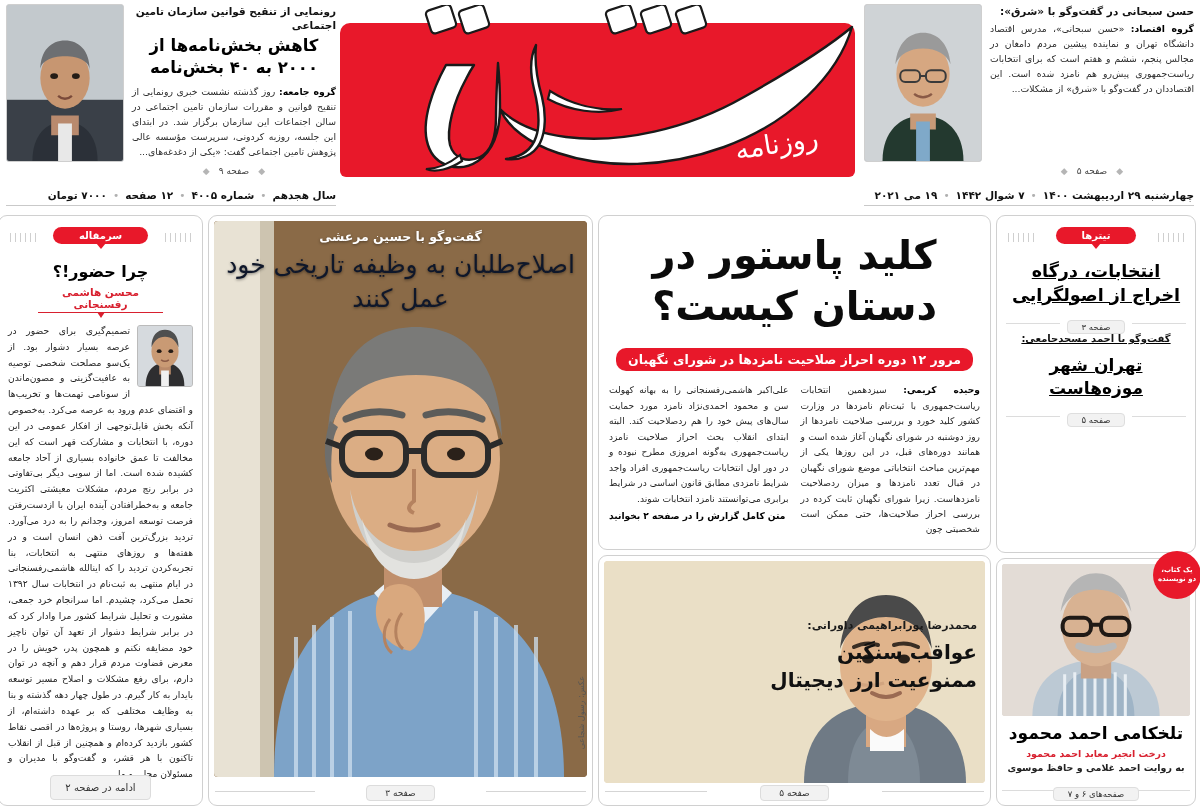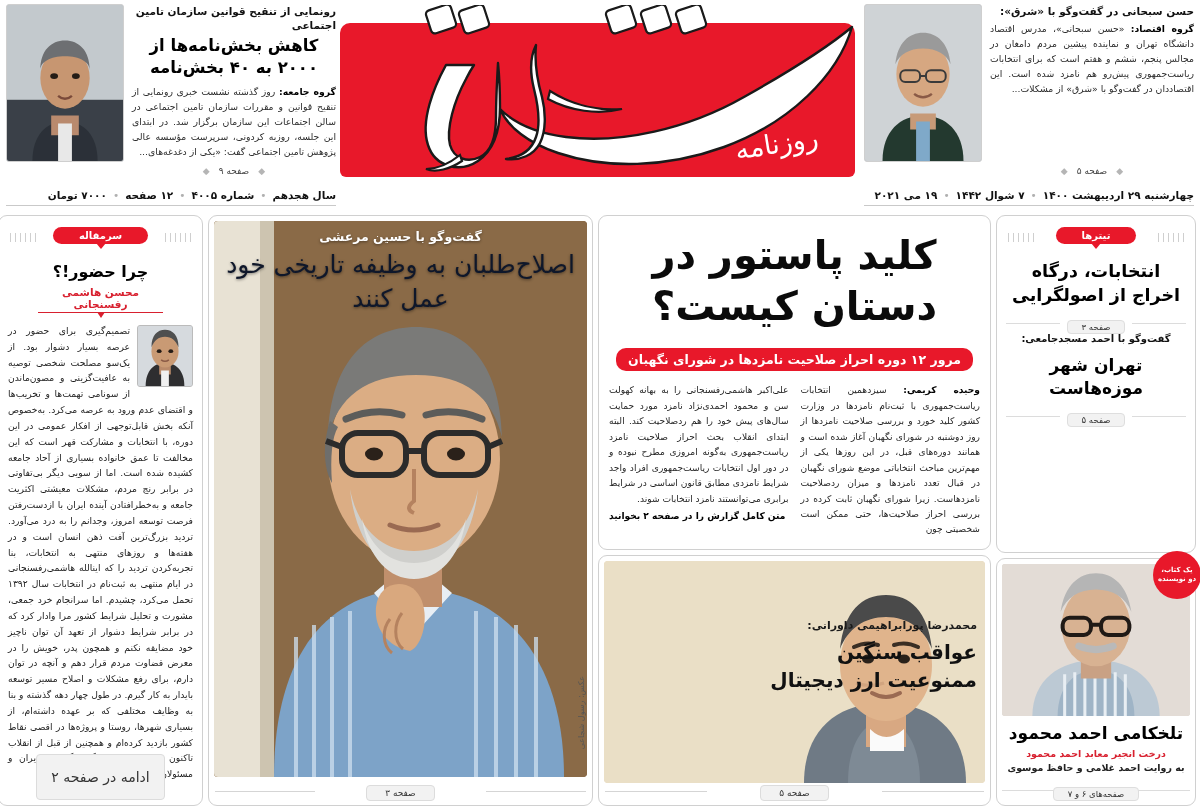--- a/index.html
+++ b/index.html
@@ -147,23 +147,23 @@
     filter: drop-shadow(0 1px 0 #bbb);
   }
   .ed-portrait svg { width: 100%; height: 100%; display: block; }
   .ed-body {
     font-size: 9.2px; line-height: 1.72; text-align: justify; color: #1c1c1c;
   }
   .contbox {
     position: absolute; bottom: 5px; left: 0; right: 0; text-align: center;
   }
   .contbox span {
-    display: inline-block; font-size: 14px; color: #333;
+    display: inline-block; font-size: 10px; color: #333;
     background: #f2f2f2; border: 1px solid #dcdcdc; border-radius: 4px;
-    padding: 14px 14px;
+    padding: 6px 14px;
   }
 
   
   .col-center .panel { height: 591px; padding: 5px; overflow: hidden; }
   .cphoto {
     position: relative; width: 100%; height: 556px;
     border-radius: 4px; overflow: hidden; background: #8a6a47;
   }
   .cphoto svg { width: 100%; height: 100%; display: block; }
   .cphoto-heads {
@@ -218,21 +218,21 @@
   }
   .lead-photo svg { width: 100%; height: 100%; display: block; }
   .lead-photo-text {
     position: absolute; right: 8px; top: 58px; width: 58%; text-align: right;
   }
   .lp-kicker { font-size: 11px; font-weight: bold; color: #1a1a1a; margin-bottom: 6px; }
   .lp-title  { font-size: 20px; font-weight: bold; color: #111; line-height: 1.42; }
 
   
   .col-side { display: flex; flex-direction: column; gap: 5px; }
-  .side-top { height: 338px; padding: 8px 9px 4px; }
+  .side-top { height: 338px; padding: 8px 9px 4px; text-decoration: underline; }
   .side-item { text-align: center; }
   .side-head {
     font-size: 17.5px; font-weight: bold; color: #000; line-height: 1.35;
     margin: 10px 0 8px;
   }
   .side-head.sm { font-size: 17px; }
   .side-kicker { font-size: 10px; font-weight: bold; color: #111; margin-bottom: 4px; }
   .side-ref { position: relative; text-align: center; margin: 6px 0 2px; height: 16px; }
   .side-ref span {
     display: inline-block; font-size: 8.5px; color: #333;

